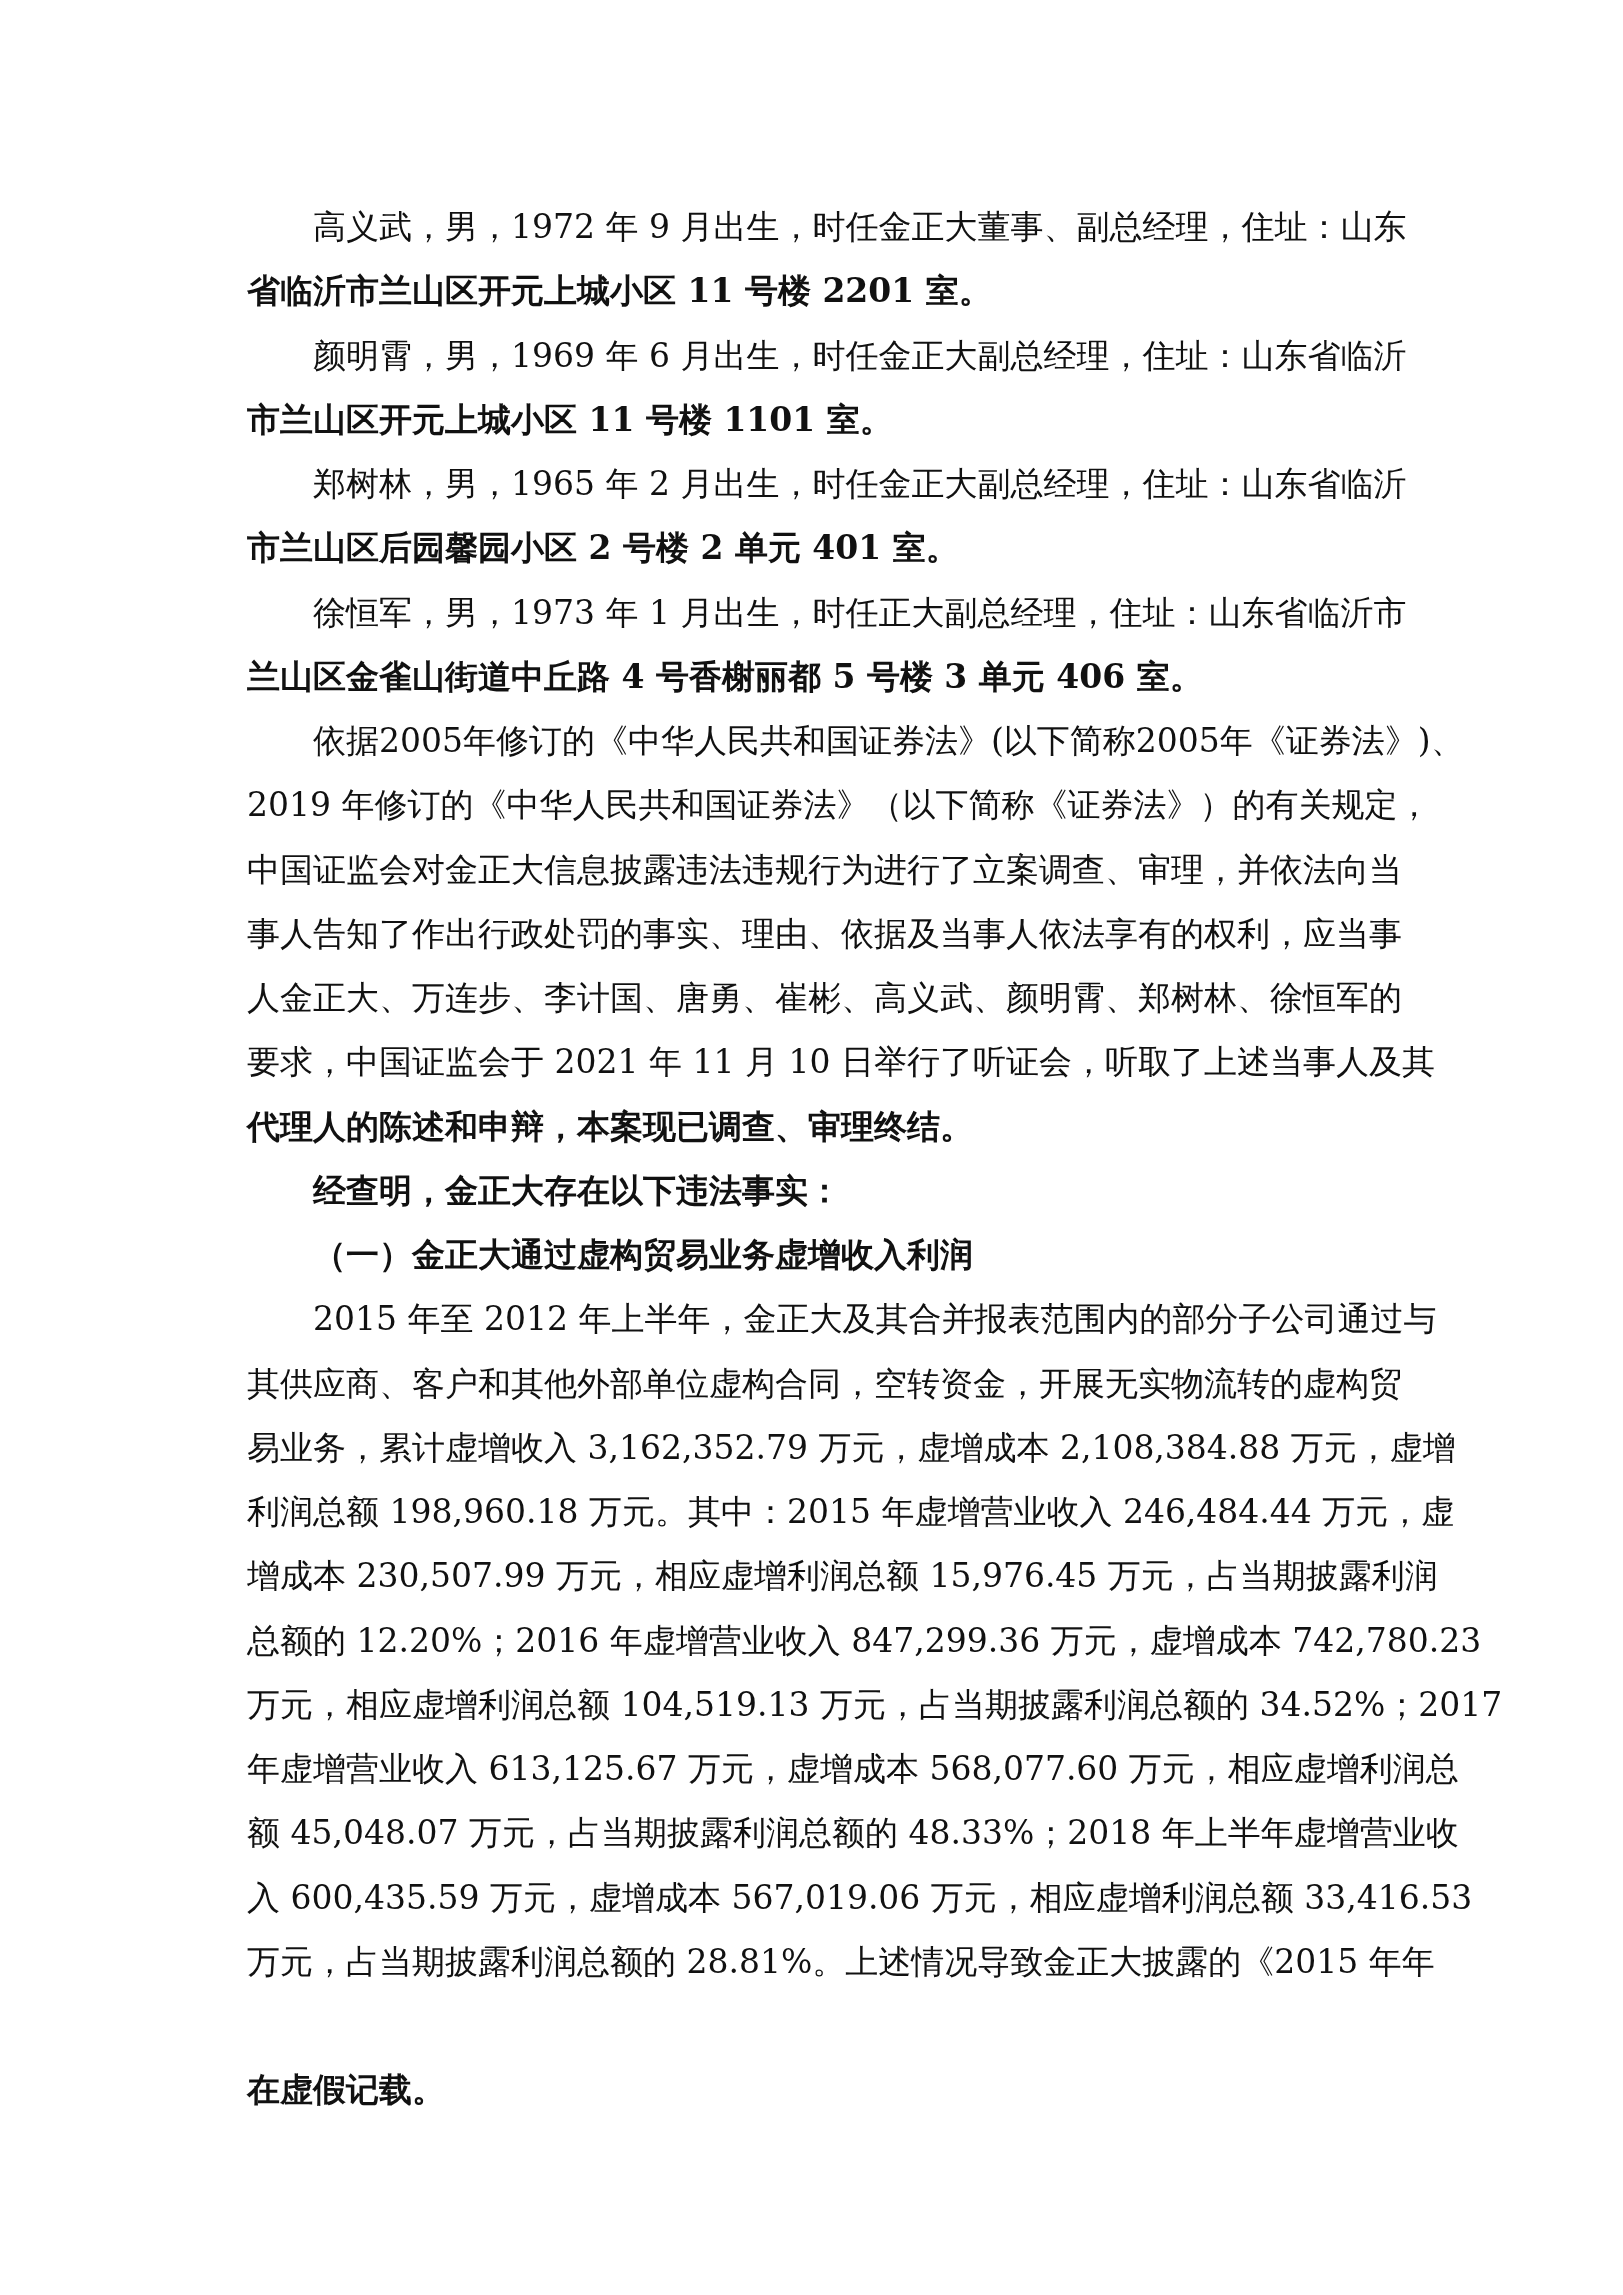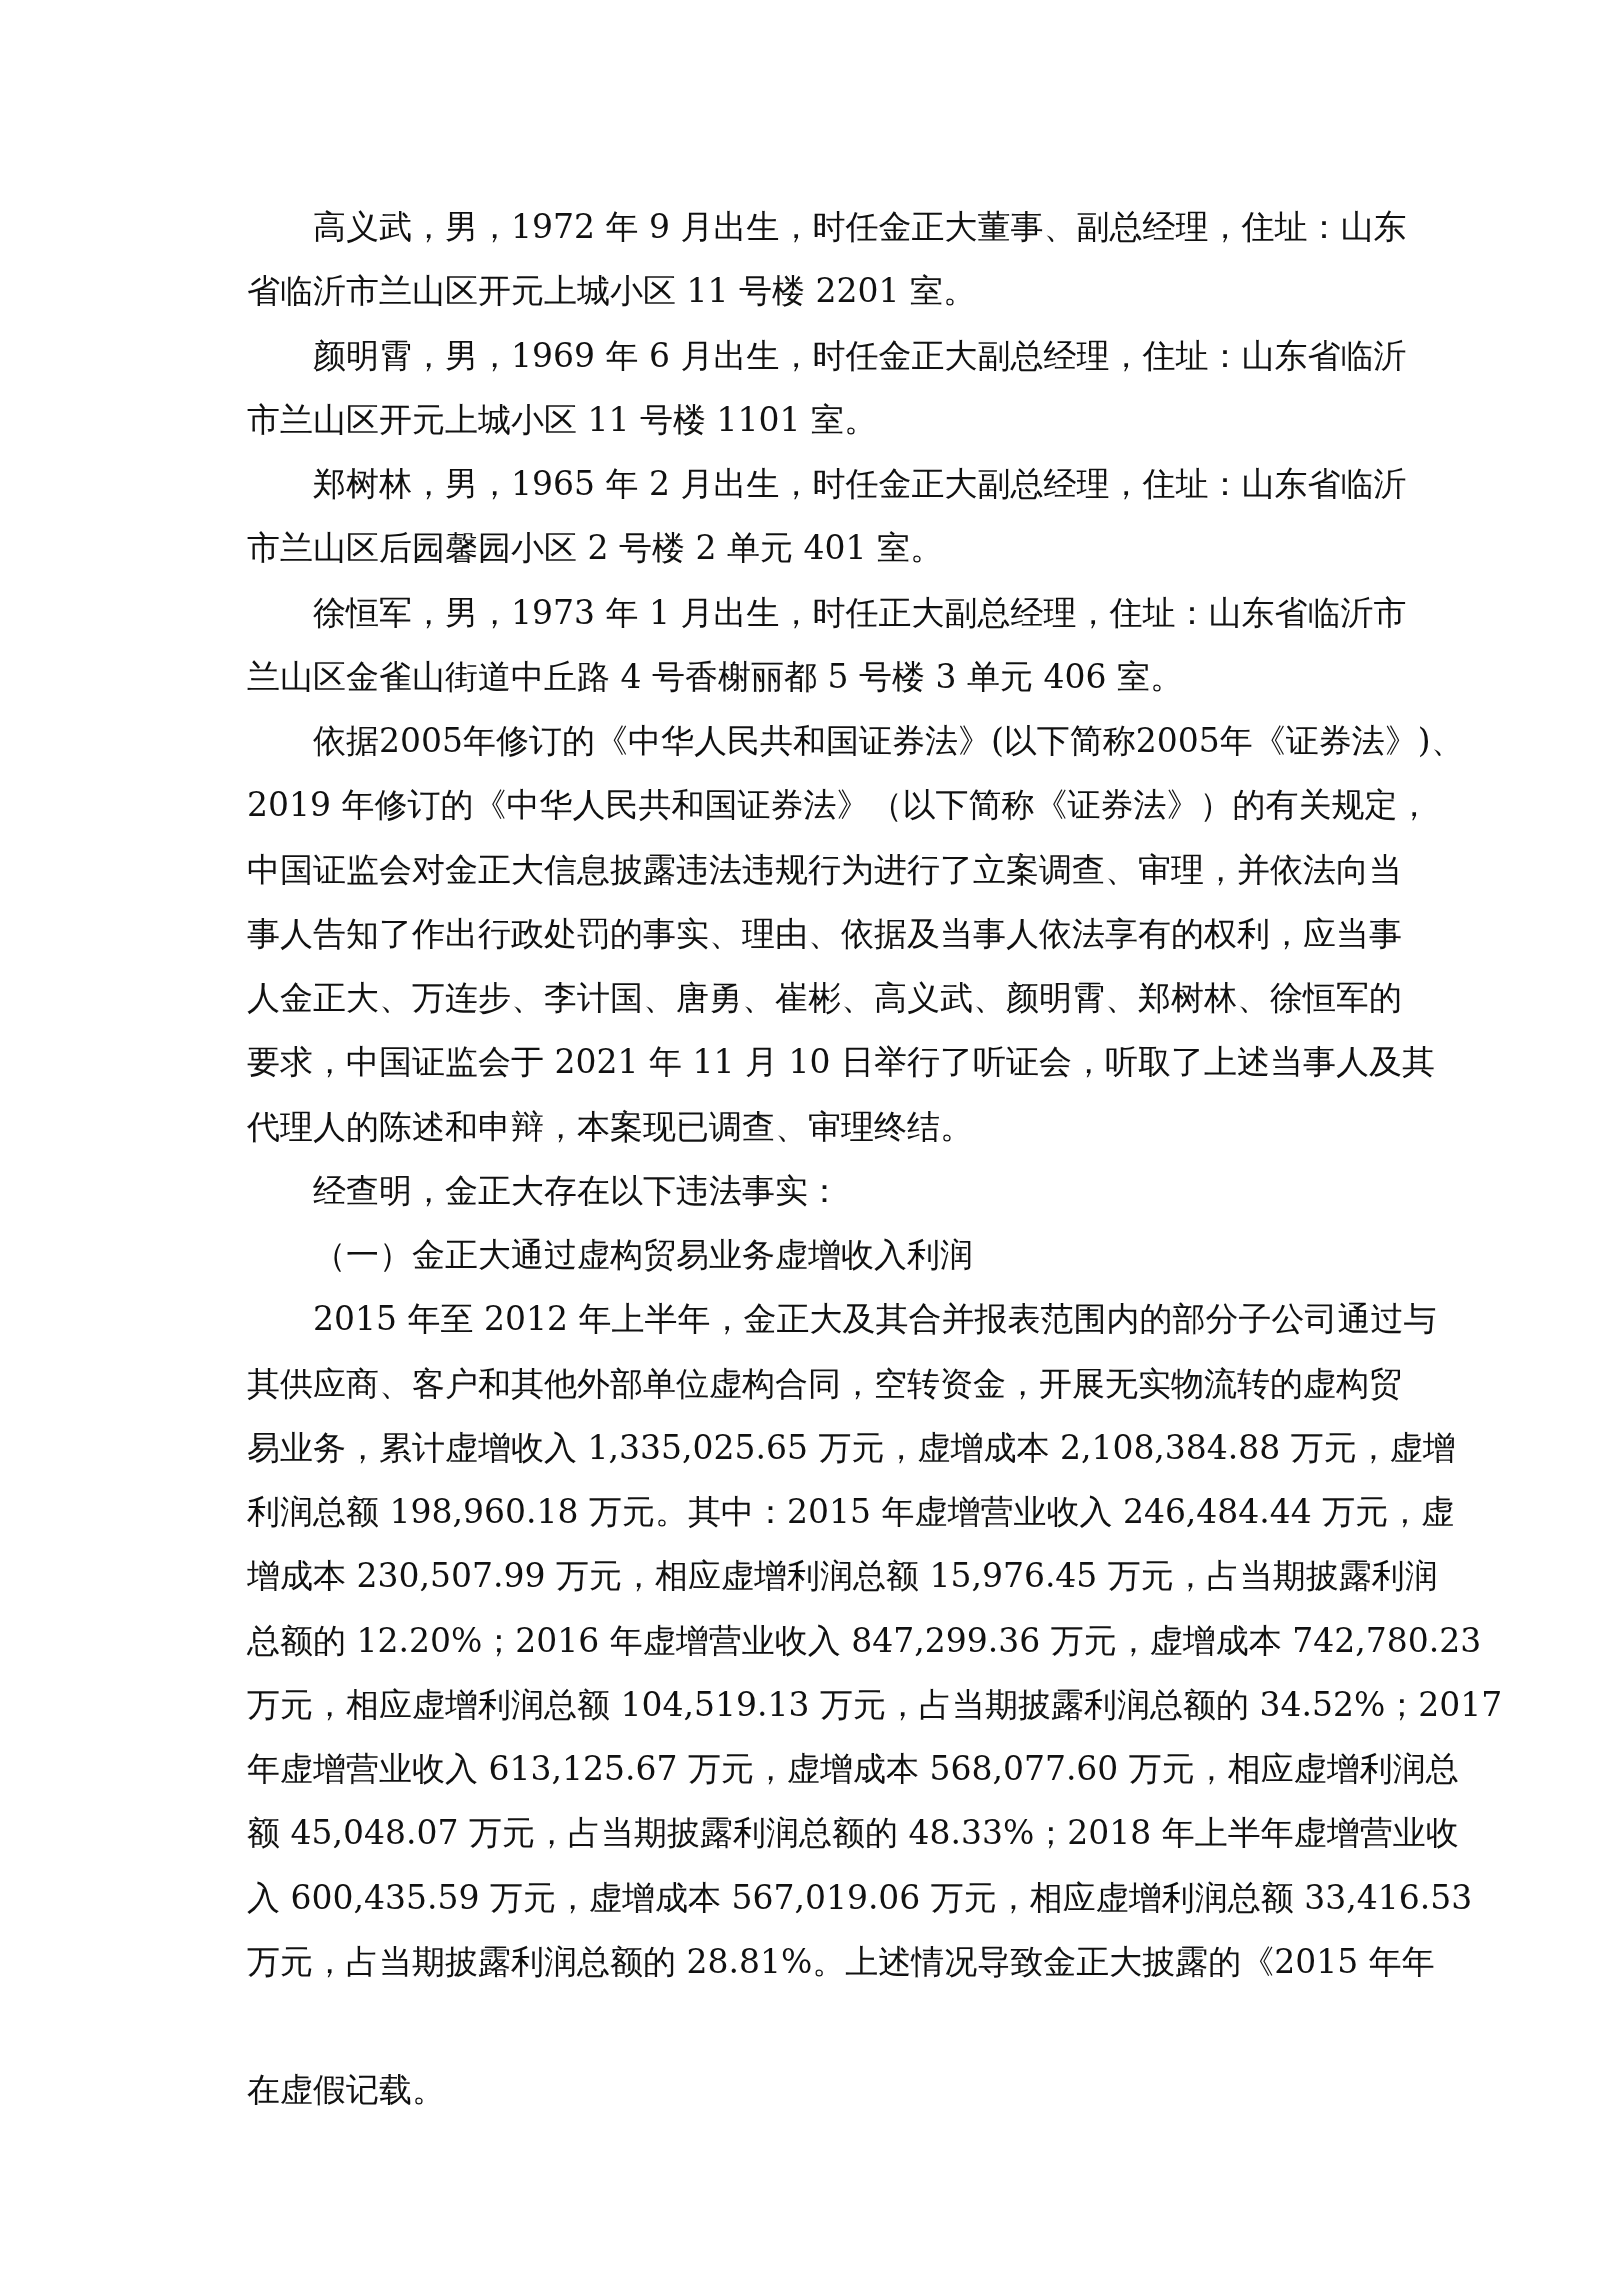--- a/index.html
+++ b/index.html
@@ -15,21 +15,21 @@
     height: 37px;
     font-family: "DejaVu Serif", "Liberation Serif", serif;
     font-size: 33px;
     line-height: 37px;
     color: #111111;
     white-space: nowrap;
     text-align: justify;
     text-align-last: justify;
   }
   .line.indent { left: 313px; width: 1061px; }
-  .line.last { text-align-last: left; }
+  .line.last { text-align-last: left; font-weight: bold; }
 </style>
 </head>
 <body>
 
 <div class="page">
   <div class="line indent" style="top:208px">高义武，男，1972 年 9 月出生，时任金正大董事、副总经理，住址：山东</div>
   <div class="line last" style="top:272px">省临沂市兰山区开元上城小区 11 号楼 2201 室。</div>
   <div class="line indent" style="top:337px">颜明霄，男，1969 年 6 月出生，时任金正大副总经理，住址：山东省临沂</div>
   <div class="line last" style="top:401px">市兰山区开元上城小区 11 号楼 1101 室。</div>
   <div class="line indent" style="top:465px">郑树林，男，1965 年 2 月出生，时任金正大副总经理，住址：山东省临沂</div>
@@ -40,21 +40,21 @@
   <div class="line" style="top:786px">2019 年修订的《中华人民共和国证券法》（以下简称《证券法》）的有关规定，</div>
   <div class="line" style="top:851px">中国证监会对金正大信息披露违法违规行为进行了立案调查、审理，并依法向当</div>
   <div class="line" style="top:979px">人金正大、万连步、李计国、唐勇、崔彬、高义武、颜明霄、郑树林、徐恒军的</div>
   <div class="line" style="top:915px">事人告知了作出行政处罚的事实、理由、依据及当事人依法享有的权利，应当事</div>
   <div class="line" style="top:1043px">要求，中国证监会于 2021 年 11 月 10 日举行了听证会，听取了上述当事人及其</div>
   <div class="line last" style="top:1108px">代理人的陈述和申辩，本案现已调查、审理终结。</div>
   <div class="line indent last" style="top:1172px">经查明，金正大存在以下违法事实：</div>
   <div class="line indent last" style="top:1236px">（一）金正大通过虚构贸易业务虚增收入利润</div>
   <div class="line indent" style="top:1300px">2015 年至 2012 年上半年，金正大及其合并报表范围内的部分子公司通过与</div>
   <div class="line" style="top:1365px">其供应商、客户和其他外部单位虚构合同，空转资金，开展无实物流转的虚构贸</div>
-  <div class="line" style="top:1429px">易业务，累计虚增收入 1,335,025.65 万元，虚增成本 2,108,384.88 万元，虚增</div>
+  <div class="line" style="top:1429px">易业务，累计虚增收入 3,162,352.79 万元，虚增成本 2,108,384.88 万元，虚增</div>
   <div class="line" style="top:1493px">利润总额 198,960.18 万元。其中：2015 年虚增营业收入 246,484.44 万元，虚</div>
   <div class="line" style="top:1557px">增成本 230,507.99 万元，相应虚增利润总额 15,976.45 万元，占当期披露利润</div>
   <div class="line" style="top:1622px">总额的 12.20%；2016 年虚增营业收入 847,299.36 万元，虚增成本 742,780.23</div>
   <div class="line" style="top:1686px">万元，相应虚增利润总额 104,519.13 万元，占当期披露利润总额的 34.52%；2017</div>
   <div class="line" style="top:1750px">年虚增营业收入 613,125.67 万元，虚增成本 568,077.60 万元，相应虚增利润总</div>
   <div class="line" style="top:1814px">额 45,048.07 万元，占当期披露利润总额的 48.33%；2018 年上半年虚增营业收</div>
   <div class="line" style="top:1879px">入 600,435.59 万元，虚增成本 567,019.06 万元，相应虚增利润总额 33,416.53</div>
   <div class="line" style="top:1943px">万元，占当期披露利润总额的 28.81%。上述情况导致金正大披露的《2015 年年</div>
   <div class="line last" style="top:2071px">在虚假记载。</div>
 </div>

